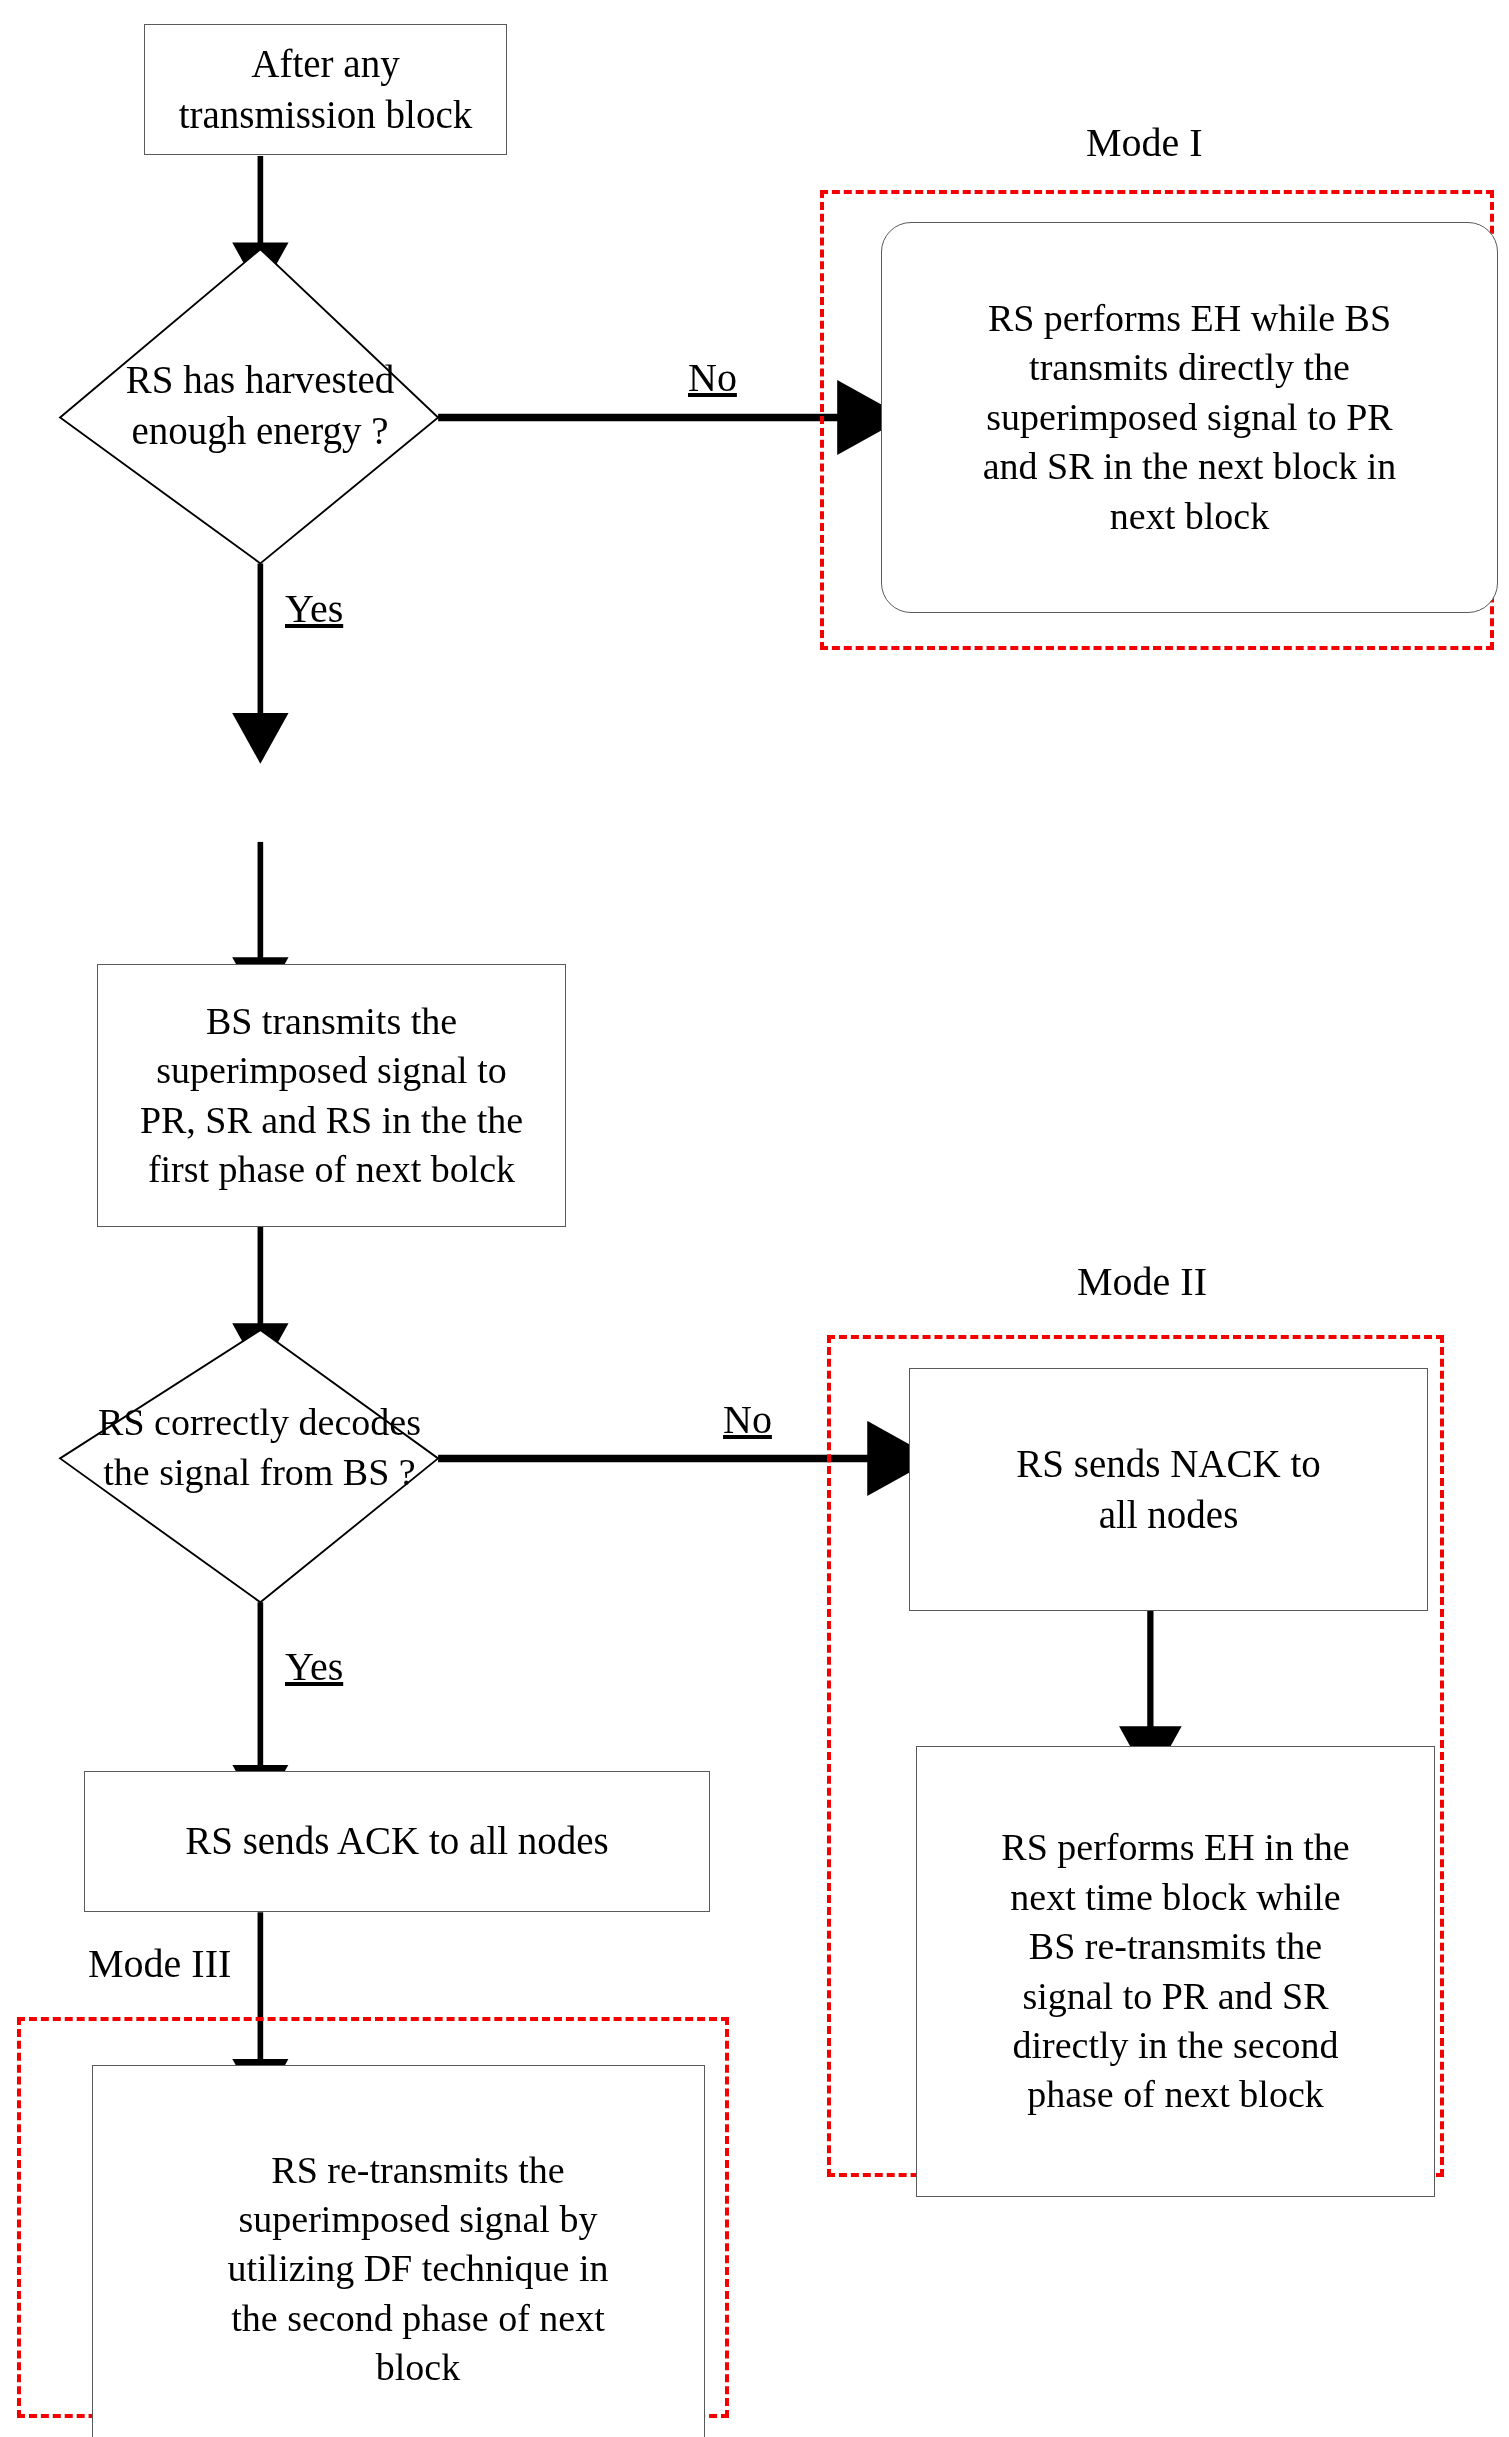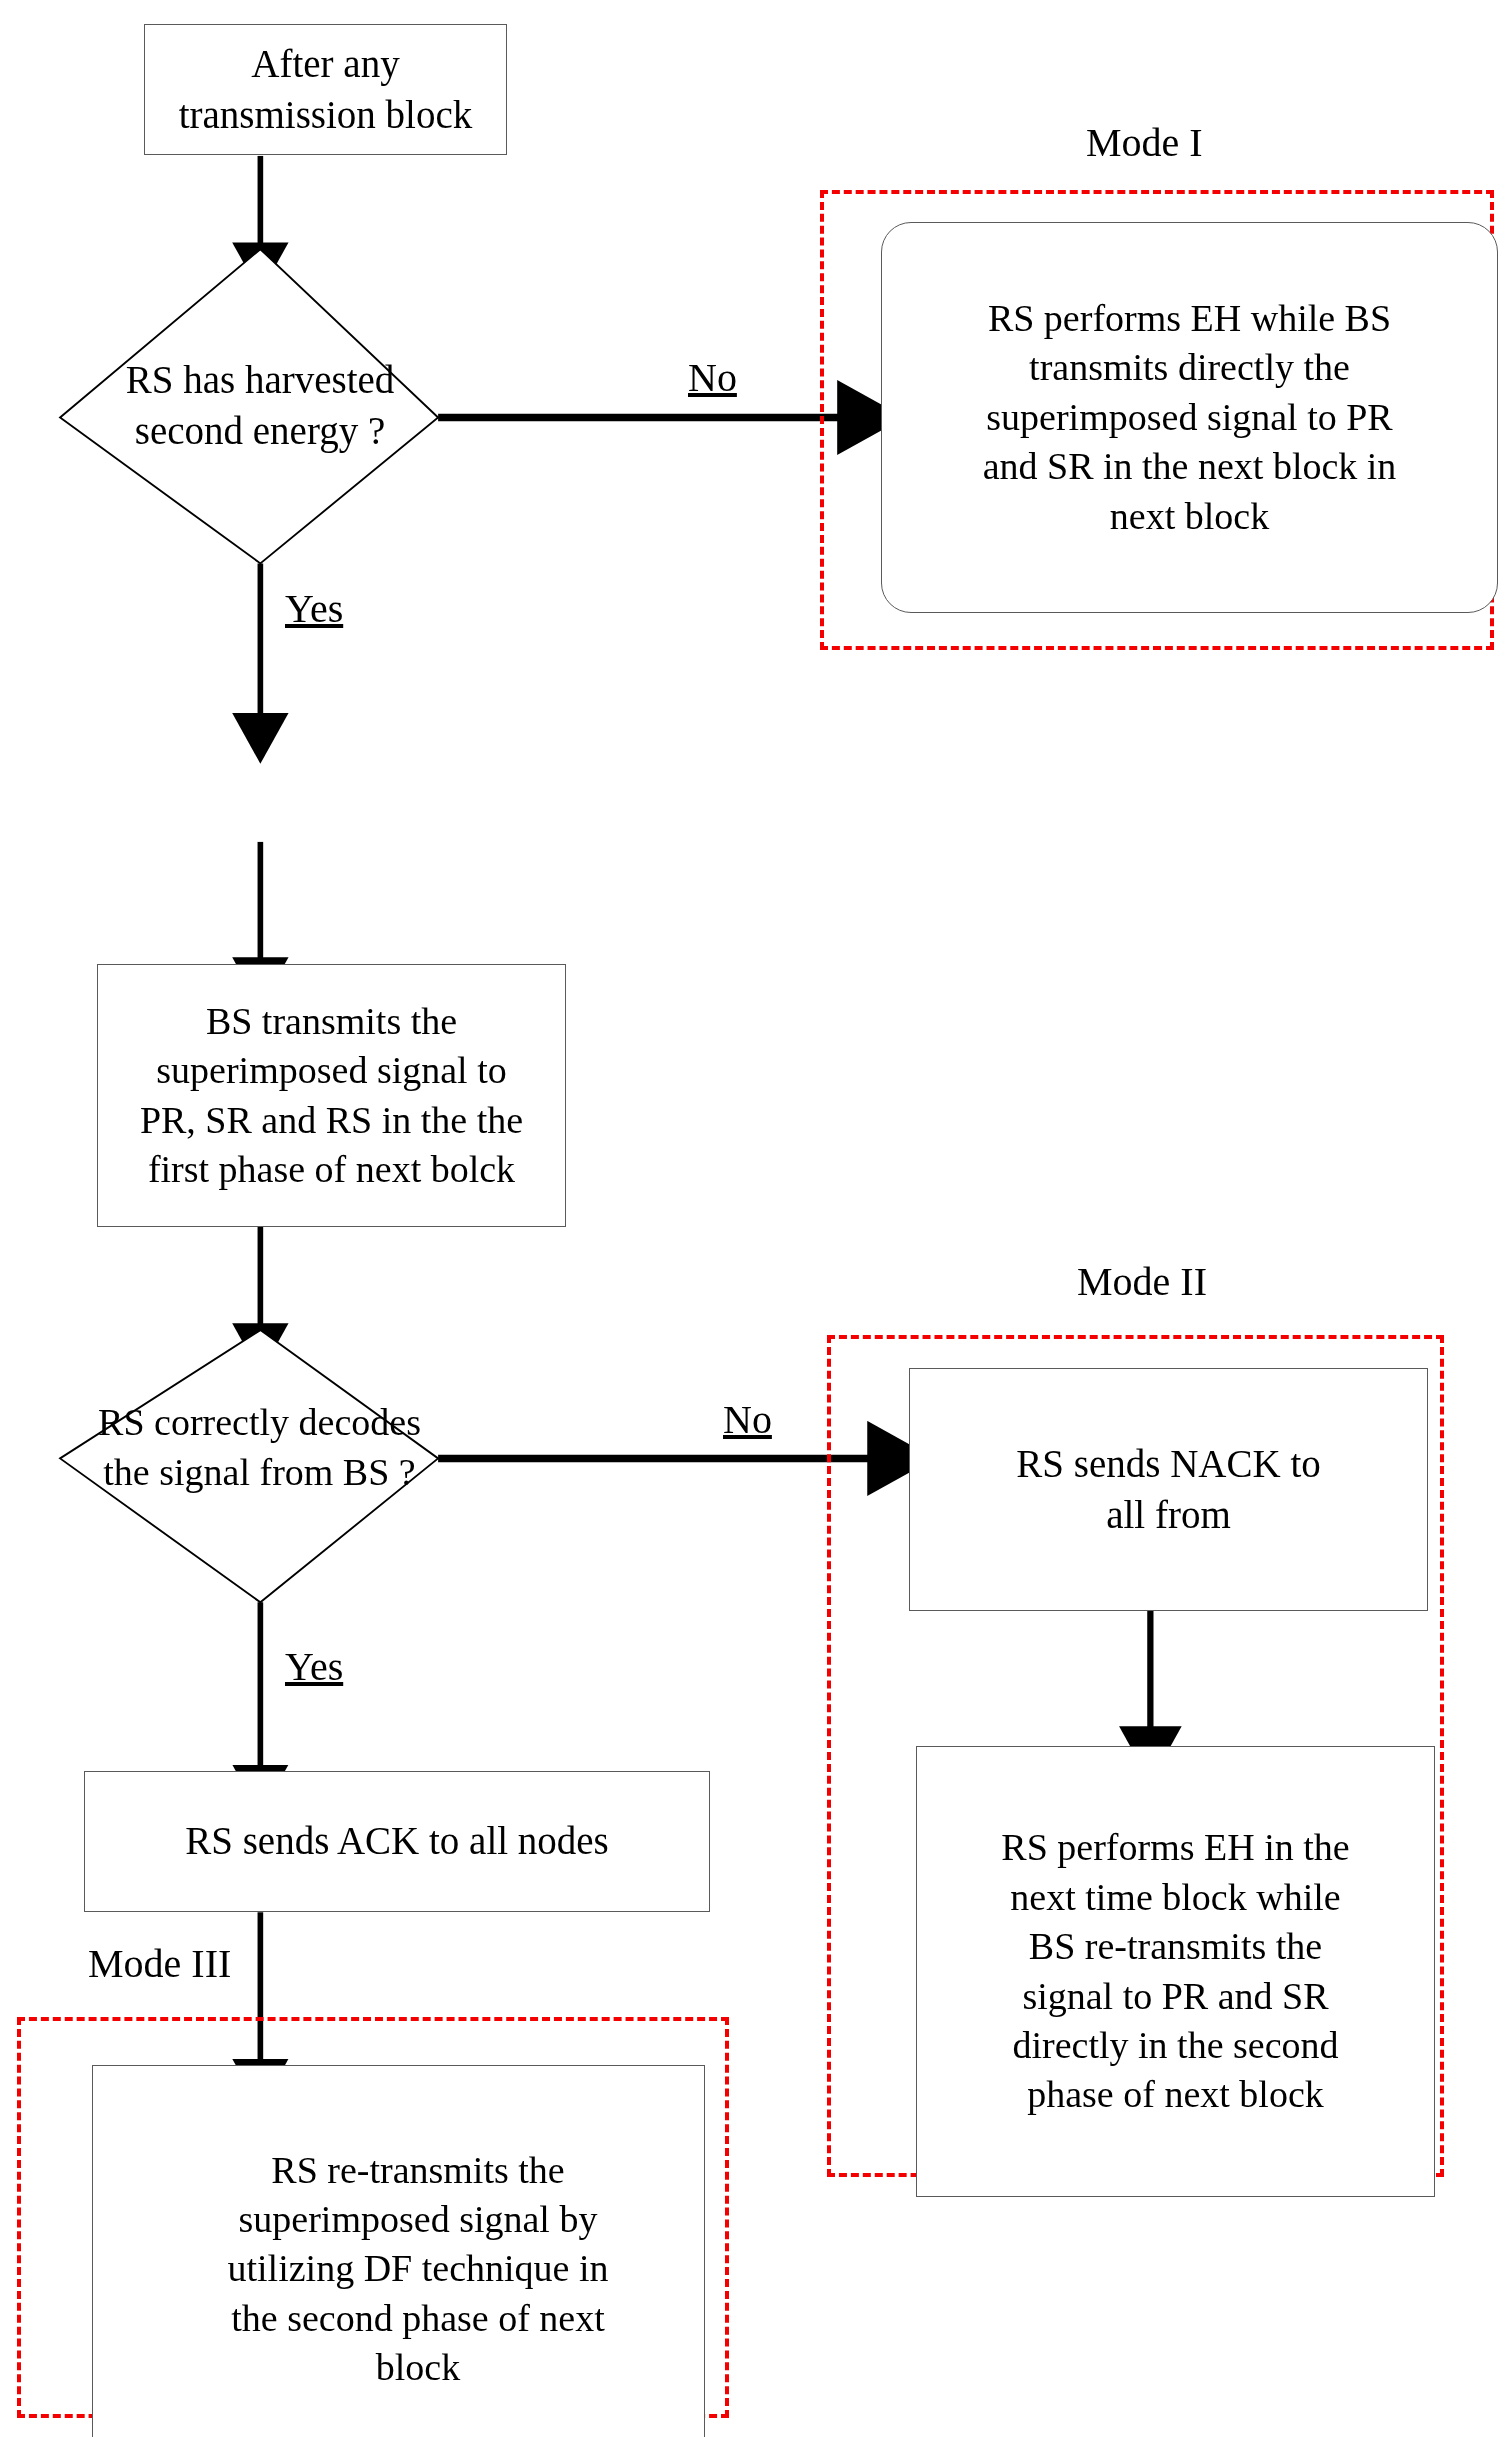--- a/index.html
+++ b/index.html
@@ -133,21 +133,21 @@
 
   <div class="node proc" style="left:69px; top:964px; width:469px; height:263px;">
     <div class="txt" style="font-size:38px;">BS transmits the
 superimposed signal to
 PR, SR and RS in the  the
 first phase of next bolck</div>
   </div>
 
   <div class="node proc" style="left:881px; top:1368px; width:519px; height:243px;">
     <div class="txt" style="font-size:39px;">RS  sends NACK to
-all from</div>
+all nodes</div>
   </div>
 
   <div class="node proc" style="left:888px; top:1746px; width:519px; height:451px;">
     <div class="txt" style="font-size:38px;">RS performs EH in the
 next time block while
 BS re-transmits the
 signal to PR and SR
 directly in the second
 phase of next block</div>
   </div>
@@ -158,19 +158,19 @@
 
   <div class="node proc" style="left:64px; top:2065px; width:613px; height:408px;padding-left:39px;">
     <div class="txt" style="font-size:38px;">RS  re-transmits the
 superimposed signal by
 utilizing DF technique in
 the second phase of  next
 block</div>
   </div>
 
   <div class="dtext" style="left:94px; top:354px; width:332px; font-size:39px;">RS has harvested
-second energy ?</div>
+enough energy ?</div>
 
   <div class="dtext" style="left:81px; top:1397px; width:357px; font-size:38px;">RS correctly decodes
 the signal from BS ?</div>
 
 </div>
 
 
 </body></html>

